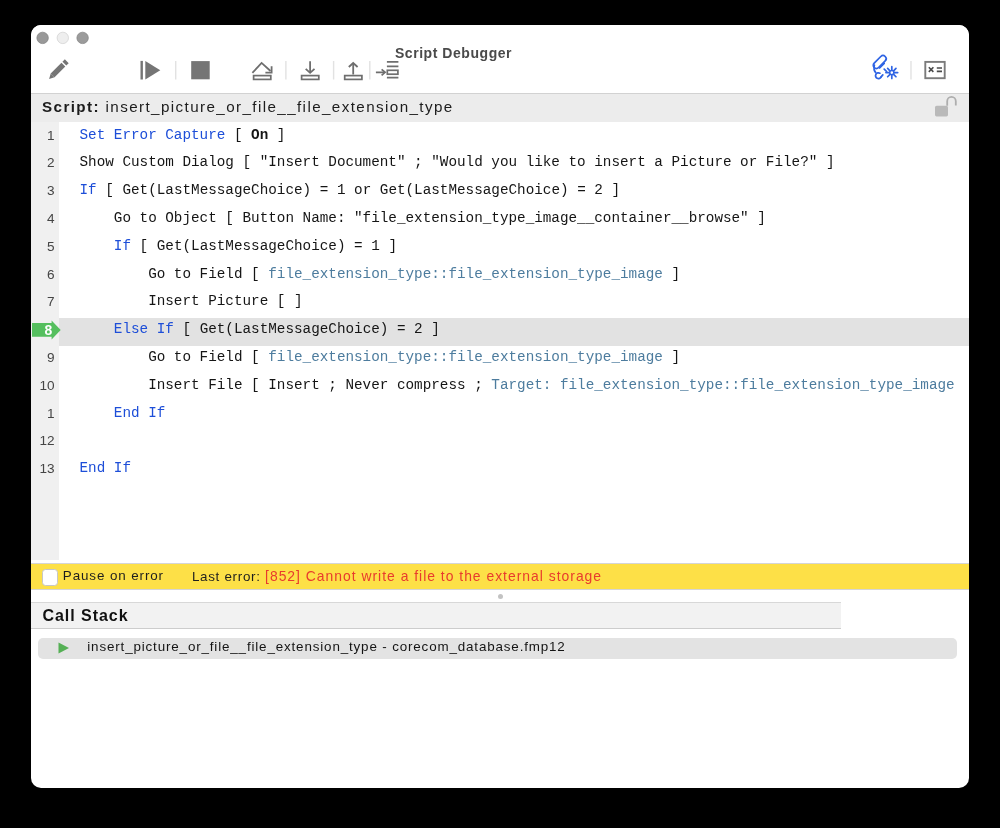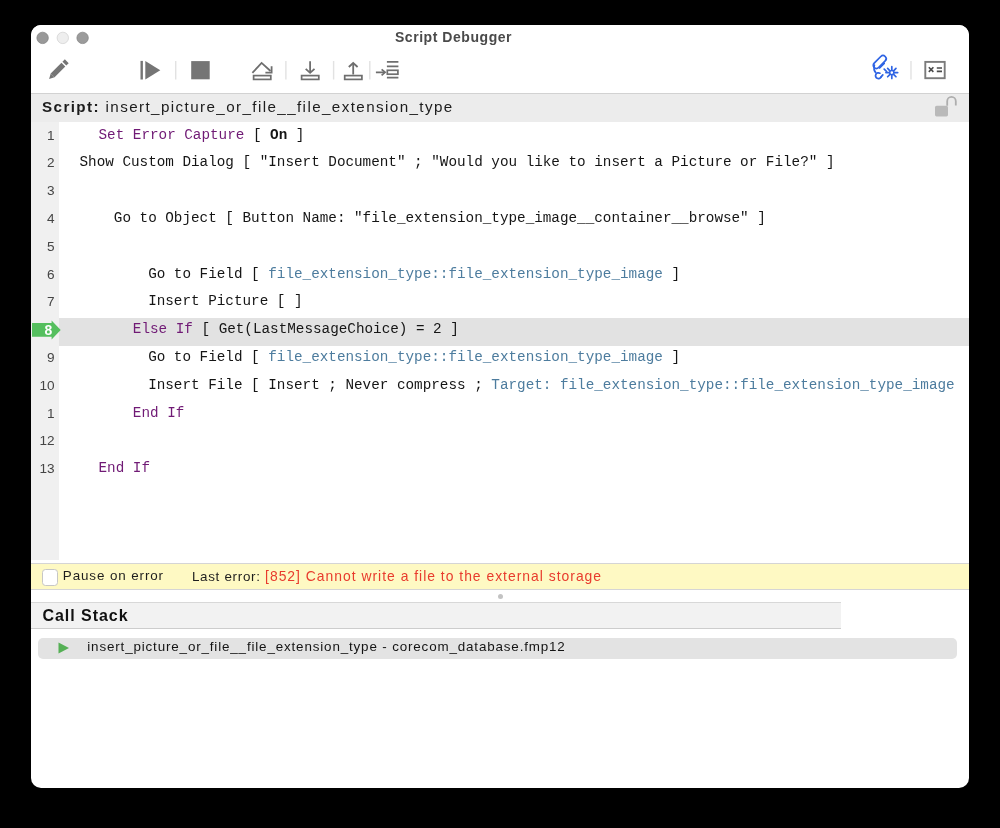--- a/index.html
+++ b/index.html
@@ -4,39 +4,39 @@
 <style>
   html,body{margin:0;padding:0;}
   body{width:1000px;height:828px;background:#000;position:relative;overflow:hidden;
        font-family:"Liberation Sans",sans-serif;}
   .win{position:absolute;left:31px;top:25px;width:938px;height:763px;background:#fff;
        border-radius:10px;overflow:hidden;}
   .abs{position:absolute;}
   
   .top{position:absolute;left:0;top:0;width:938px;height:69px;background:#fff;
        border-bottom:1px solid #d2d2d2;box-sizing:border-box;}
-  .title{position:absolute;left:0;top:4px;width:845px;text-align:center;
+  .title{position:absolute;left:0;top:20px;width:845px;text-align:center;
          font-size:14px;font-weight:bold;color:#4a4a4a;letter-spacing:0.55px;}
   
   .sbar{position:absolute;left:0;top:69px;width:938px;height:40px;background:#ececec;
         border-bottom:1px solid #d7d7d7;box-sizing:border-box;}
   .sbar .txt{position:absolute;left:11px;top:4.2px;font-size:15.2px;color:#1c1c1c;letter-spacing:1.4px;}
   
   .code{position:absolute;left:0;top:96.5px;width:938px;height:441.5px;background:#fff;}
   .gutter{position:absolute;left:0;top:0;width:27.5px;height:438.2px;background:#f0f0f0;}
   .row{position:absolute;left:0;width:938px;height:27.8px;}
   .ln{position:absolute;left:0;top:0;width:23.5px;height:27.8px;line-height:27.8px;
       text-align:right;font-size:13.6px;color:#454545;}
   .src{position:absolute;left:48.5px;top:0;height:27.8px;line-height:27.8px;
        font-family:"Liberation Mono",monospace;font-size:14.3px;color:#151515;white-space:pre;}
-  .k{color:#701a75;margin-left:19px;}
+  .k{color:#1d4ed8;}
   .f{color:#4d7c9e;}
   .hl{position:absolute;left:27.5px;top:2.2px;width:910.5px;height:27.6px;background:#e2e2e2;}
   
-  .status{position:absolute;left:0;top:538px;width:938px;height:26.5px;background:#fef9c3;
+  .status{position:absolute;left:0;top:538px;width:938px;height:26.5px;background:#fde047;
           border-top:1px solid #d5d5d5;border-bottom:1px solid #d5d5d5;box-sizing:border-box;}
   .cb{position:absolute;left:10.6px;top:5.4px;width:14.4px;height:14.4px;background:#fff;
       border:1px solid #c6c6c6;border-radius:3.5px;}
   .status .t1{position:absolute;left:31.8px;top:4.4px;font-size:13.4px;color:#1e1e1e;letter-spacing:0.9px;}
   .status .t2{position:absolute;left:160.9px;top:4.4px;font-size:13.4px;color:#1e1e1e;letter-spacing:0.7px;}
   .red{color:#e83b2d;letter-spacing:1.0px;font-size:13.9px;}
   
   .split{position:absolute;left:0;top:564.5px;width:938px;height:12.3px;background:#fff;}
   .dot{position:absolute;left:466.5px;top:4.5px;width:5px;height:5px;border-radius:50%;background:#c3c3c3;}
   
@@ -149,27 +149,29 @@
       <div class="row" style="top:0.1px">
         <div class="ln">1</div>
         <div class="src"><span class="k">Set Error Capture</span> [ <b>On</b> ]</div>
       </div>
       <div class="row" style="top:27.900000000000002px">
         <div class="ln">2</div>
         <div class="src">Show Custom Dialog [ "Insert Document" ; "Would you like to insert a Picture or File?" ]</div>
       </div>
       <div class="row" style="top:55.7px">
         <div class="ln">3</div>
+        <div class="src"><span class="k">If</span> [ Get(LastMessageChoice) = 1 or Get(LastMessageChoice) = 2 ]</div>
       </div>
       <div class="row" style="top:83.5px">
         <div class="ln">4</div>
         <div class="src">    Go to Object [ Button Name: "file_extension_type_image__container__browse" ]</div>
       </div>
       <div class="row" style="top:111.3px">
         <div class="ln">5</div>
+        <div class="src">    <span class="k">If</span> [ Get(LastMessageChoice) = 1 ]</div>
       </div>
       <div class="row" style="top:139.1px">
         <div class="ln">6</div>
         <div class="src">        Go to Field [ <span class="f">file_extension_type::file_extension_type_image</span> ]</div>
       </div>
       <div class="row" style="top:166.9px">
         <div class="ln">7</div>
         <div class="src">        Insert Picture [ ]</div>
       </div>
       <div class="row" style="top:194.7px">

